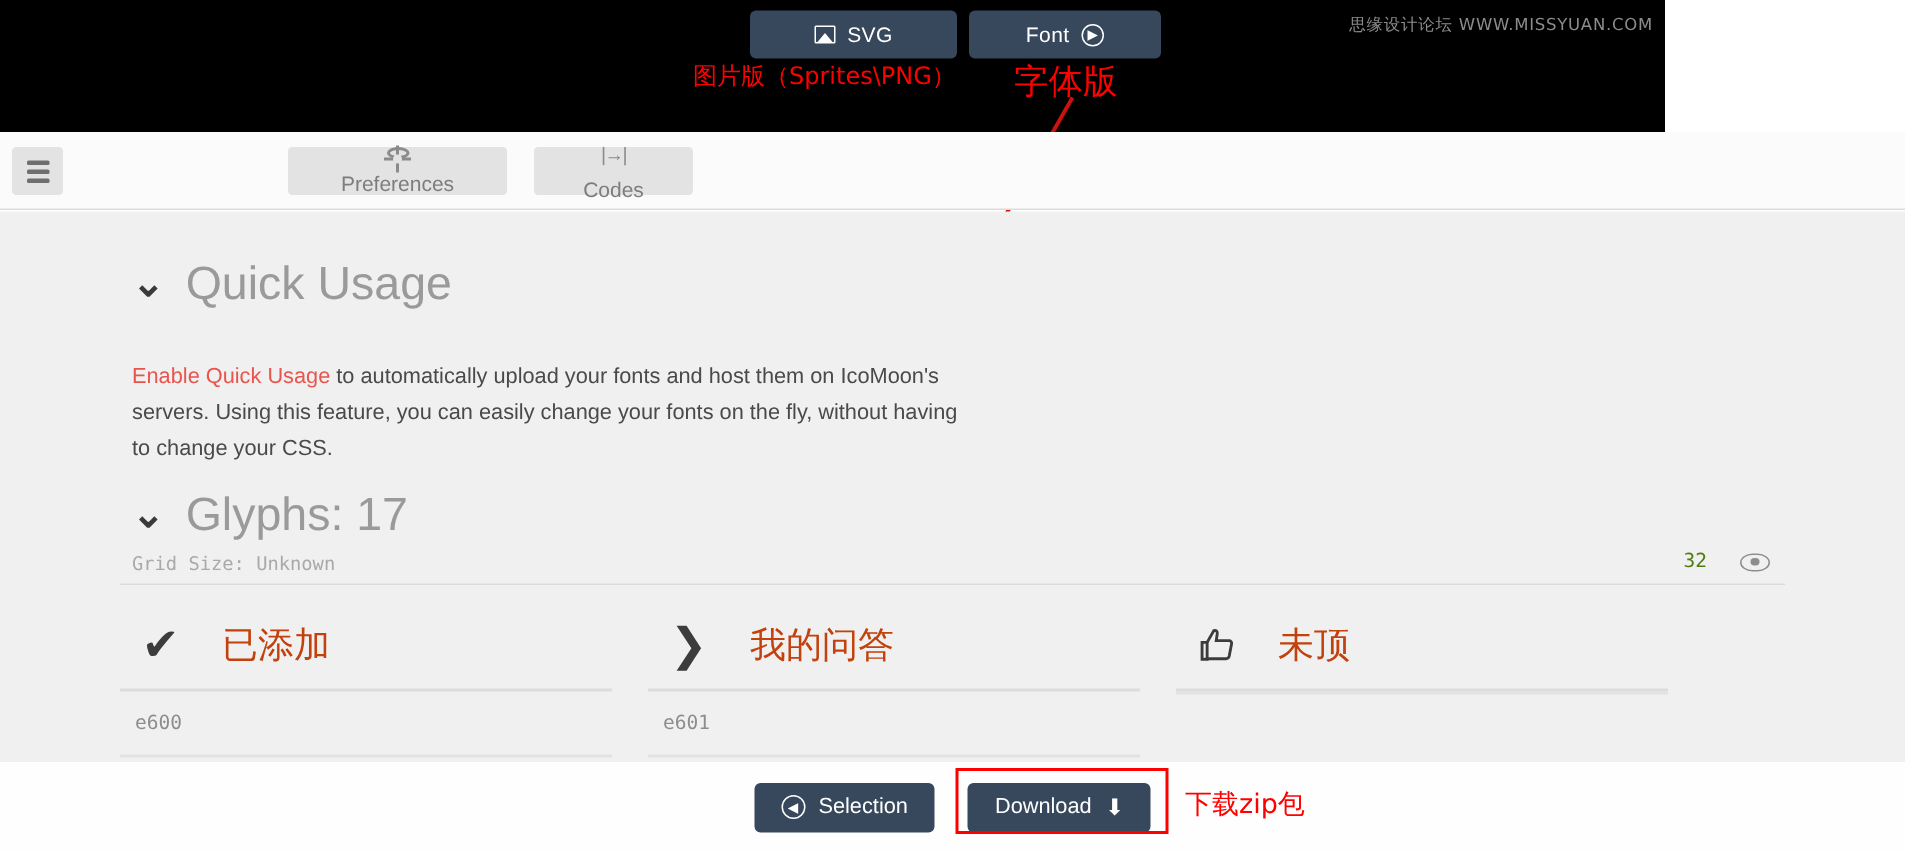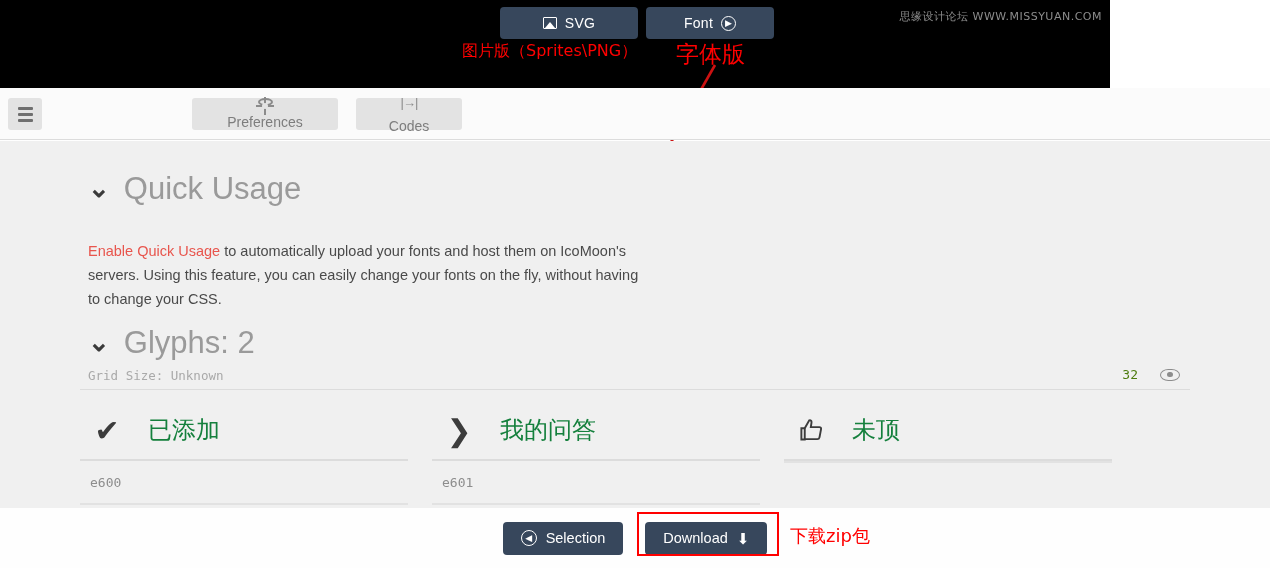--- a/index.html
+++ b/index.html
@@ -214,21 +214,21 @@
   .glyph-cell { width: 352px; padding-right: 24px; }
   .glyph-top {
     display: flex; align-items: center; gap: 24px;
     height: 58px; padding-left: 10px;
   }
   .glyph-ico {
     width: 34px; flex: none; display: flex; align-items: center;
     justify-content: center; color: #3c3c3c;
   }
   .glyph-label {
-    font-size: 24px; color: #15803d;
+    font-size: 24px; color: #c2410c;
     font-family: "DejaVu Sans", sans-serif; white-space: nowrap;
   }
   .glyph-div { height: 2px; background: #dcdcdc; }
   .glyph-code {
     padding: 14px 0 13px 10px; font-size: 13px; color: #8d8d8d;
     font-family: "DejaVu Sans Mono", monospace;
   }
   .glyph-div2 { height: 2px; background: #e2e2e2; }
   .glyph-cell.faded { opacity: .35; }
 
@@ -332,21 +332,21 @@
     <span class="chev">⌄</span>
     <span class="sec-title">Quick Usage</span>
   </div>
 
   <p class="quick-text">
     <span class="quick-link">Enable Quick Usage</span><span> to automatically upload your fonts and host them on IcoMoon's servers. Using this feature, you can easily change your fonts on the fly, without having to change your CSS.</span>
   </p>
 
   <div class="sec-head" style="position:absolute; left:0; top:184px;">
     <span class="chev">⌄</span>
-    <span class="sec-title">Glyphs: 2</span>
+    <span class="sec-title">Glyphs: 17</span>
   </div>
 
   <div class="grid-note">Grid Size: Unknown</div>
 
   <div class="grid-right">
     <span class="grid-num">32</span>
     <span class="eye-ico"></span>
   </div>
 
   <div class="hr-line"></div>

